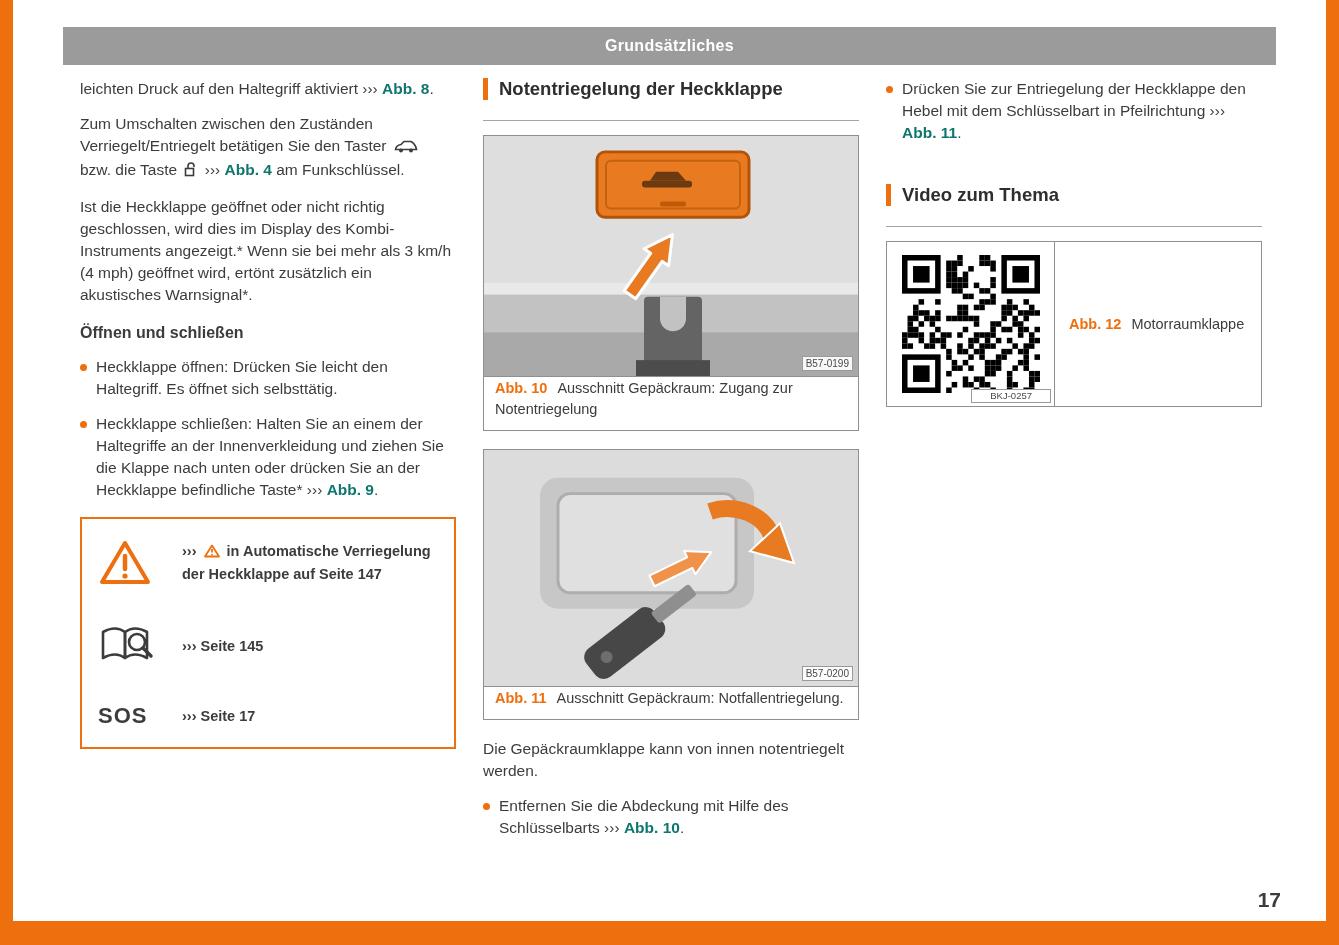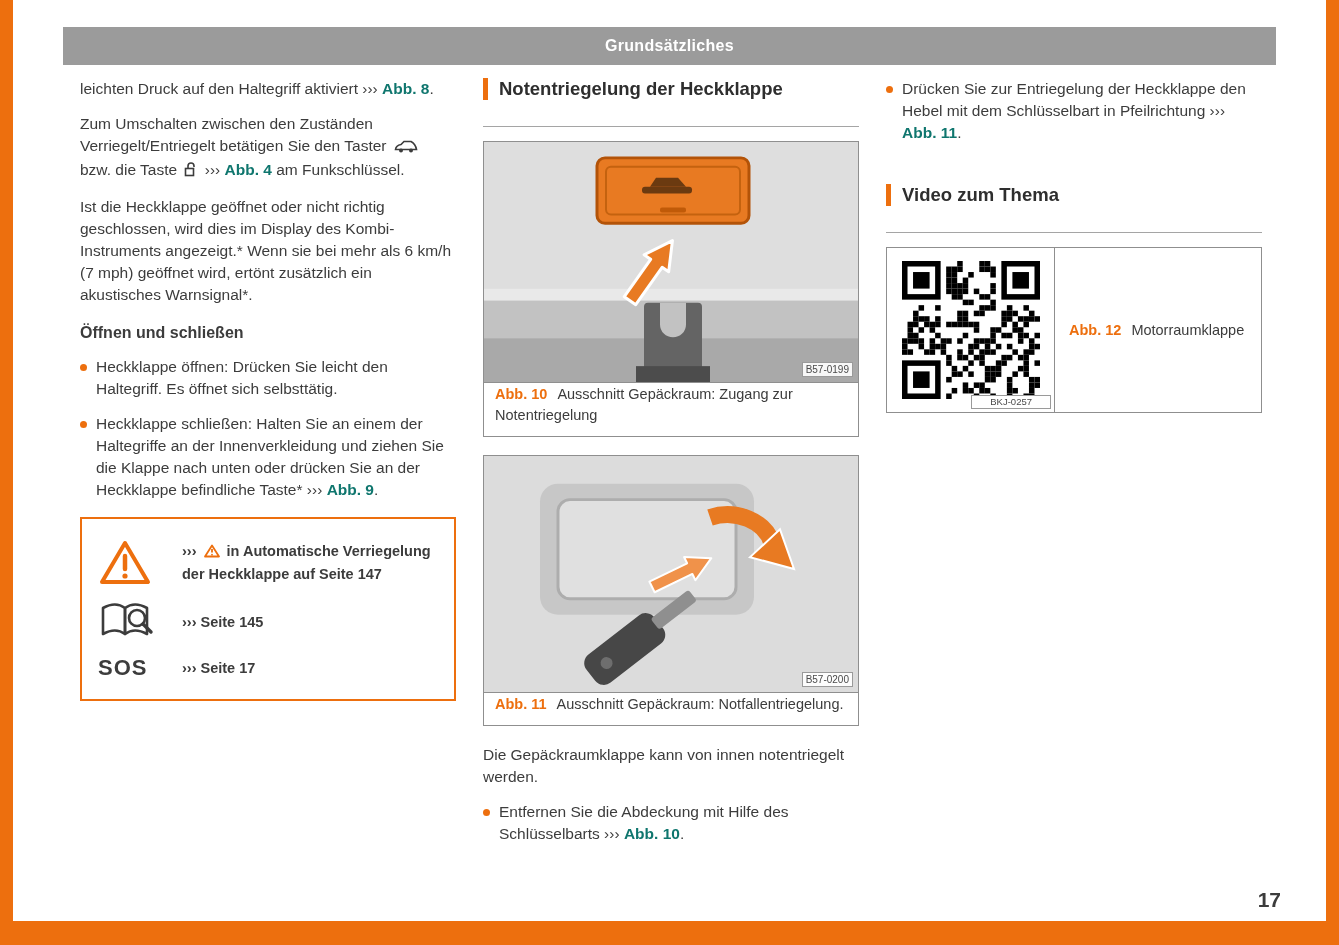--- a/index.html
+++ b/index.html
@@ -28,27 +28,27 @@
   p.para{margin-bottom:13px}
   .ref{color:#0f766e;font-weight:bold;text-decoration:none;cursor:pointer}
   .subhead{font-weight:bold;font-size:16px;margin:16px 0 12px}
 
   .bullet{display:flex;margin-bottom:13px}
   .bullet .dot{flex:0 0 auto;width:7px;height:7px;border-radius:50%;background:#ed6f0e;margin:8px 9px 0 0}
   .bullet .btxt{flex:1}
 
   .infobox{
     margin-top:16px;border:2px solid #ed6f0e;padding:20px 16px;
-    display:grid;grid-template-columns:84px 1fr;row-gap:14px;align-items:center;
+    display:grid;grid-template-columns:84px 1fr;row-gap:38px;align-items:center;
   }
   .infobox .ic{display:flex;align-items:center;justify-content:flex-start}
   .infobox .txt{font-weight:bold;font-size:14.5px;line-height:21px}
   .sos{font-weight:bold;font-size:22px;letter-spacing:1px;color:#3c3c3c}
 
-  .section{border-bottom:1px solid #a5a5a5;padding-bottom:26px;margin-bottom:14px}
+  .section{border-bottom:1px solid #a5a5a5;padding-bottom:20px;margin-bottom:14px}
   .section h2{font-size:18.5px;line-height:22px;font-weight:bold;border-left:5px solid #ed6f0e;padding-left:11px;color:#2e2e2e}
 
   .fig{border:1px solid #8f8f8f;position:relative;background:#fde047;width:100%}
   .fig svg{display:block;width:100%;height:100%}
   .fig .code{
     position:absolute;right:5px;bottom:5px;font-size:10px;line-height:13px;color:#4a4a4a;
     background:rgba(255,255,255,.9);border:1px solid #9a9a9a;padding:0 3px;
   }
   .figcap{border:1px solid #8f8f8f;margin-top:-1px;padding:1px 11px 10px;font-size:14.5px;line-height:21px;margin-bottom:18px;background:#fff}
   .figcap .label{color:#ed6f0e;font-weight:bold;margin-right:10px}
@@ -91,21 +91,21 @@
         </svg></span>
     <span>bzw. die Taste</span>
     <span class="inline-icon"><svg width="13" height="15" viewBox="0 0 13 15">
           <rect x="1.5" y="6.5" width="8" height="7" fill="none" stroke="#3c3c3c" stroke-width="1.6"></rect>
           <path d="M4 6 V4 a3 3 0 0 1 6 0 v1" fill="none" stroke="#3c3c3c" stroke-width="1.6"></path>
         </svg></span>
     <span>›››</span>
     <a class="ref">Abb. 4</a>
     <span>am Funkschlüssel.</span></p>
 
-  <p class="para">Ist die Heckklappe geöffnet oder nicht richtig geschlossen, wird dies im Display des Kombi-Instruments angezeigt.* Wenn sie bei mehr als 6 km/h (7 mph) geöffnet wird, ertönt zusätzlich ein akustisches Warnsignal*.</p>
+  <p class="para">Ist die Heckklappe geöffnet oder nicht richtig geschlossen, wird dies im Display des Kombi-Instruments angezeigt.* Wenn sie bei mehr als 3 km/h (4 mph) geöffnet wird, ertönt zusätzlich ein akustisches Warnsignal*.</p>
 
   <div class="subhead">Öffnen und schließen</div>
 
   <div class="bullet">
     <span class="dot"></span>
     <span class="btxt">Heckklappe öffnen: Drücken Sie leicht den Haltegriff. Es öffnet sich selbsttätig.</span>
   </div>
 
   <div class="bullet">
     <span class="dot"></span>

